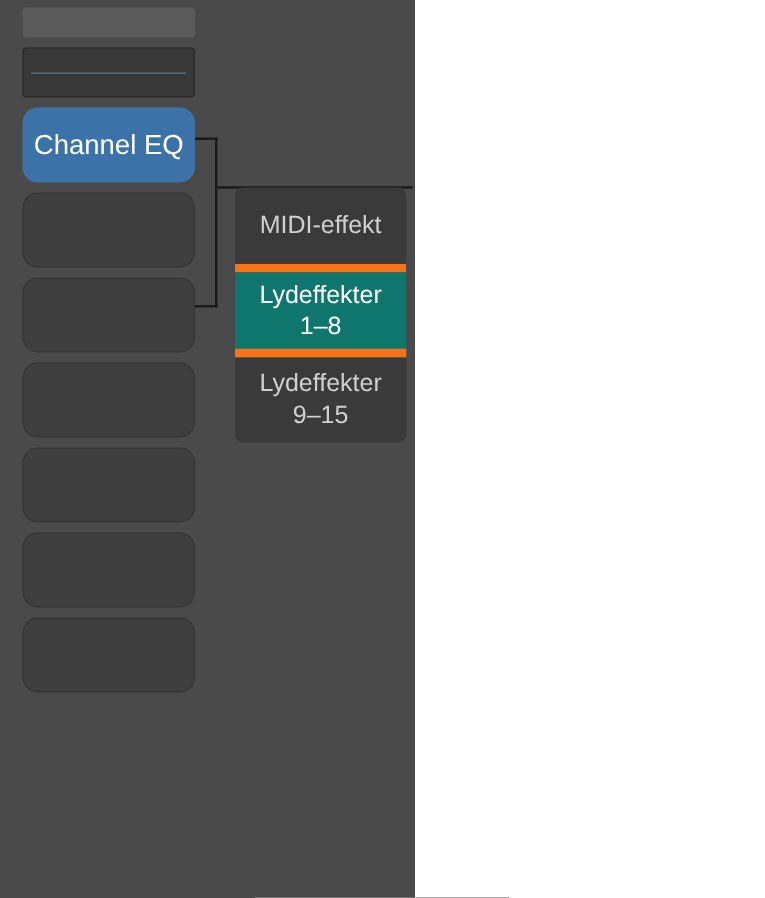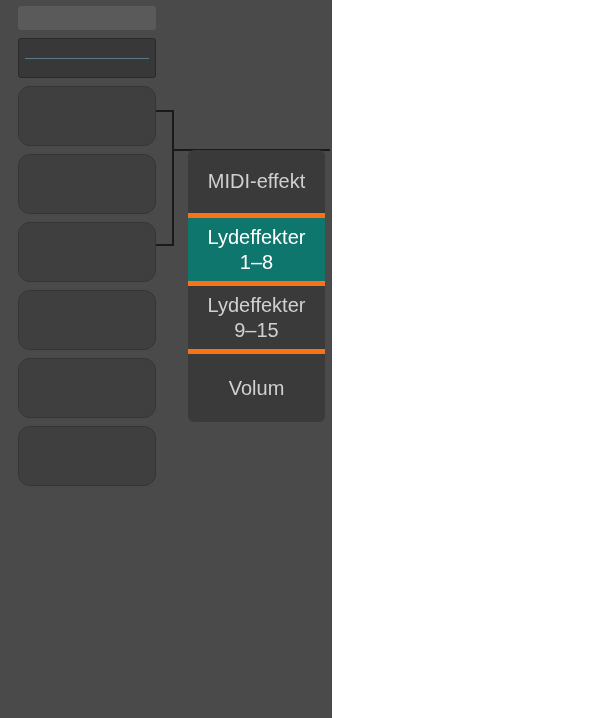--- a/index.html
+++ b/index.html
@@ -90,21 +90,21 @@
       height: 68px;
       background: #3a3a3a;
       color: #d0d0d0;
       font-size: 20px;
       font-weight: 400;
       display: flex;
       align-items: center;
       justify-content: center;
       text-align: center;
       cursor: pointer;
-      border-bottom: 5px solid #f97316;
+      border-bottom: 7px solid #f97316;
       line-height: 1.25;
       padding: 0 6px;
     }
     .menu-item:first-child {
       border-top-left-radius: 6px;
       border-top-right-radius: 6px;
     }
     .menu-item:last-child {
       border-bottom-left-radius: 6px;
       border-bottom-right-radius: 6px;
@@ -132,32 +132,32 @@
     }
   </style>
 </head>
 <body>
 
 <div class="panel-bg"></div>
 
 <div class="left-column">
   <div class="slot-header"></div>
   <div class="slot-display"></div>
+  <button class="effect-button">Channel EQ</button>
   <div class="empty-slot"></div>
   <div class="empty-slot"></div>
   <div class="empty-slot"></div>
   <div class="empty-slot"></div>
   <div class="empty-slot"></div>
   <div class="empty-slot"></div>
 </div>
 
 <div class="group-border-right"></div>
 
 <svg class="callout-line" style="position:absolute; top:0; left:0; width:400px; height:200px;">
   <polyline points="174,150 330,150"></polyline>
 </svg>
 
 <div class="right-column">
   <div class="menu-item">MIDI-effekt</div>
   <div class="menu-item selected">Lydeffekter 1–8</div>
   <div class="menu-item">Lydeffekter 9–15</div>
-  <div class="menu-item">Volum</div>
 </div>
 
 </body></html>

